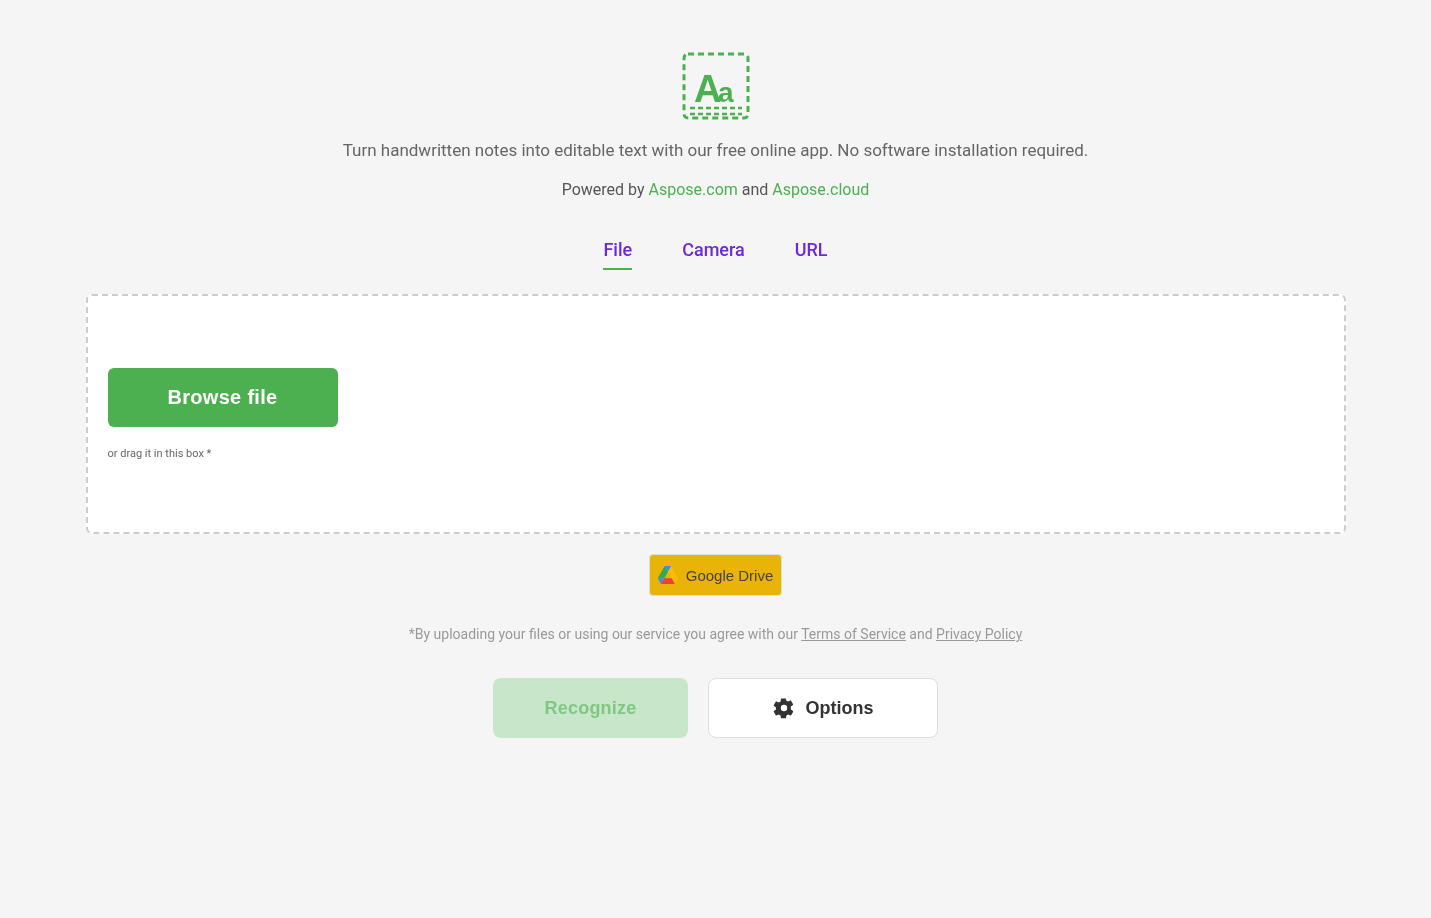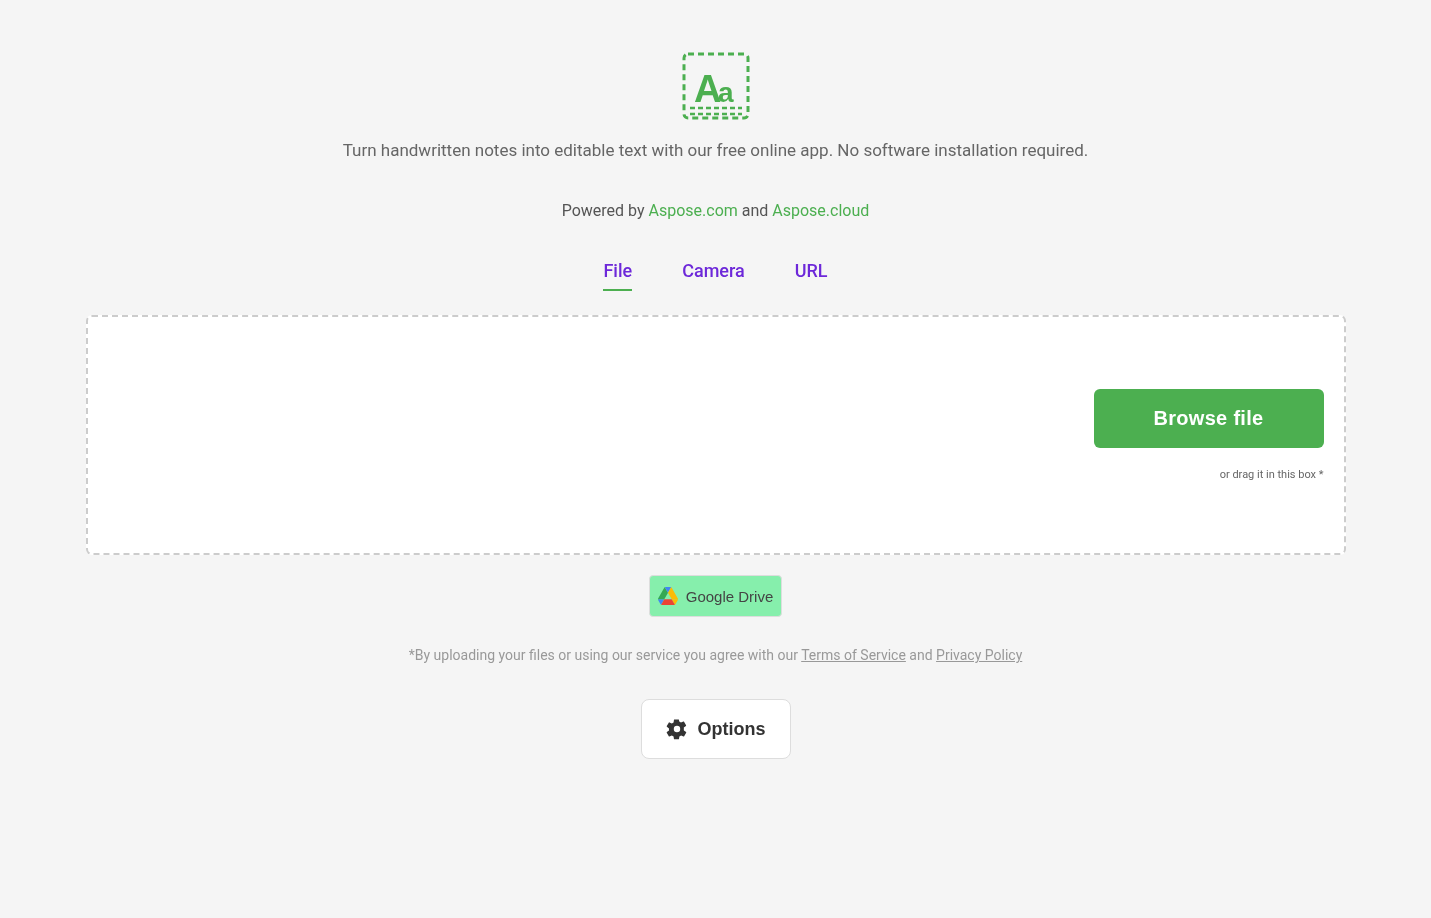--- a/index.html
+++ b/index.html
@@ -37,21 +37,21 @@
       font-size: 58px;
       font-weight: 800;
       color: #1a1a1a;
       letter-spacing: -1px;
       white-space: nowrap;
     }
 
     .subtitle {
       font-size: 17px;
       color: #666;
-      margin-bottom: 41px;
+      margin-bottom: 20px;
       text-align: center;
     }
 
     .powered-by {
       font-size: 16px;
       color: #555;
       margin-bottom: 40px;
       text-align: center;
     }
 
@@ -81,21 +81,21 @@
     }
 
     .upload-area {
       width: 1260px;
       min-height: 240px;
       border: 2px dashed #ccc;
       border-radius: 6px;
       background: #fff;
       display: flex;
       flex-direction: column;
-      align-items: flex-end;
+      align-items: flex-start;
       justify-content: center;
       margin-bottom: 20px;
       padding: 60px 20px;
     }
 
     .browse-btn {
       background-color: #4caf50;
       color: #fff;
       border: none;
       border-radius: 6px;
@@ -118,21 +118,21 @@
       margin-bottom: 30px;
     }
 
     .cloud-btn {
       display: flex;
       align-items: center;
       gap: 8px;
       padding: 10px 8px;
       border: 1px solid #ddd;
       border-radius: 4px;
-      background: #86efac;
+      background: #eab308;
       font-size: 15px;
       color: #444;
       cursor: pointer;
     }
 
     .gdrive-icon {
       width: 20px;
       height: 20px;
     }
 
@@ -167,21 +167,21 @@
       font-weight: 600;
       cursor: not-allowed;
       letter-spacing: 0.2px;
     }
 
     .options-btn {
       background-color: #fff;
       color: #333;
       border: 1px solid #ddd;
       border-radius: 8px;
-      padding: 18px 24px;
+      padding: 18px 64px;
       font-size: 18px;
       font-weight: 600;
       cursor: pointer;
       display: flex;
       align-items: center;
       gap: 10px;
     }
 
     
     .gdrive-svg .blue { fill: #4285F4; }
@@ -244,19 +244,20 @@
     </svg>
     <span>Google Drive</span>
   </button>
 </div>
 
 <p class="tos-text">
   <span>*By uploading your files or using our service you agree with our </span><a href="#">Terms of Service</a><span> and </span><a href="#">Privacy Policy</a>
 </p>
 
 <div class="action-buttons">
+  <button class="recognize-btn">Recognize</button>
   <button class="options-btn">
     <svg width="22" height="22" viewBox="0 0 24 24" class="gear-svg">
       <path d="M12 15.5A3.5 3.5 0 0 1 8.5 12 3.5 3.5 0 0 1 12 8.5a3.5 3.5 0 0 1 3.5 3.5 3.5 3.5 0 0 1-3.5 3.5m7.43-2.92c.04-.34.07-.69.07-1.08s-.03-.74-.07-1.08l2.32-1.82c.21-.16.27-.46.13-.7l-2.2-3.8c-.13-.25-.42-.33-.66-.25l-2.74 1.1c-.57-.44-1.17-.8-1.84-1.08L14.16 2.1c-.04-.27-.27-.46-.54-.46h-4.4c-.27 0-.5.19-.54.46l-.42 2.72c-.66.28-1.27.64-1.83 1.08l-2.74-1.1c-.25-.09-.53 0-.67.25l-2.19 3.8c-.13.24-.08.54.13.7l2.32 1.82c-.04.34-.07.7-.07 1.08s.03.74.07 1.08l-2.32 1.82c-.21.16-.26.46-.13.7l2.2 3.8c.13.25.41.33.66.25l2.73-1.1c.57.44 1.17.8 1.84 1.08l.42 2.72c.04.27.27.46.54.46h4.4c.27 0 .5-.19.54-.46l.42-2.72c.66-.28 1.27-.64 1.83-1.08l2.74 1.1c.25.09.53 0 .67-.25l2.19-3.8c.14-.24.08-.54-.13-.7l-2.32-1.82z"></path>
     </svg>
     <span>Options</span>
   </button>
 </div>
 
 </body></html>

